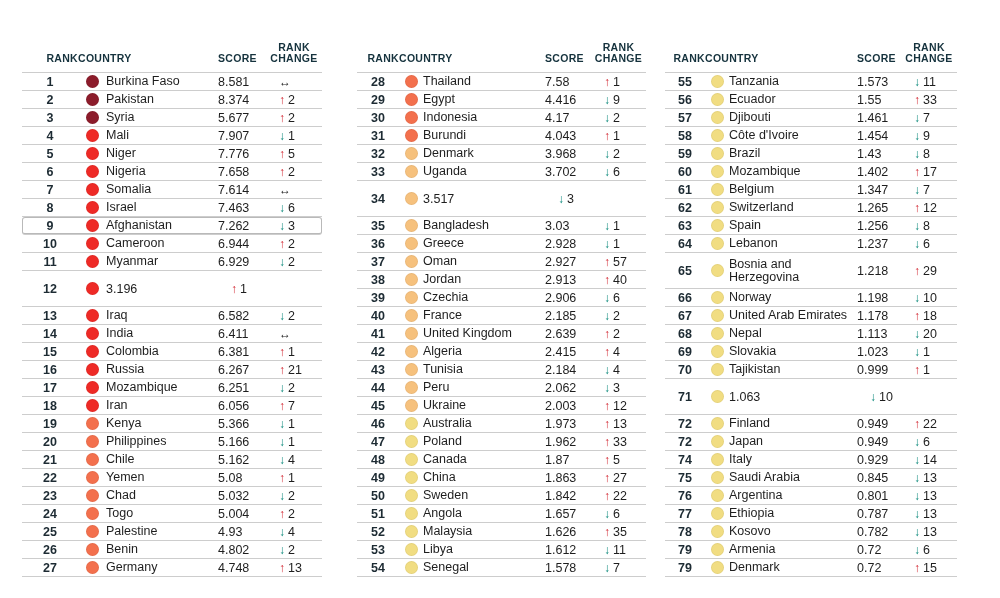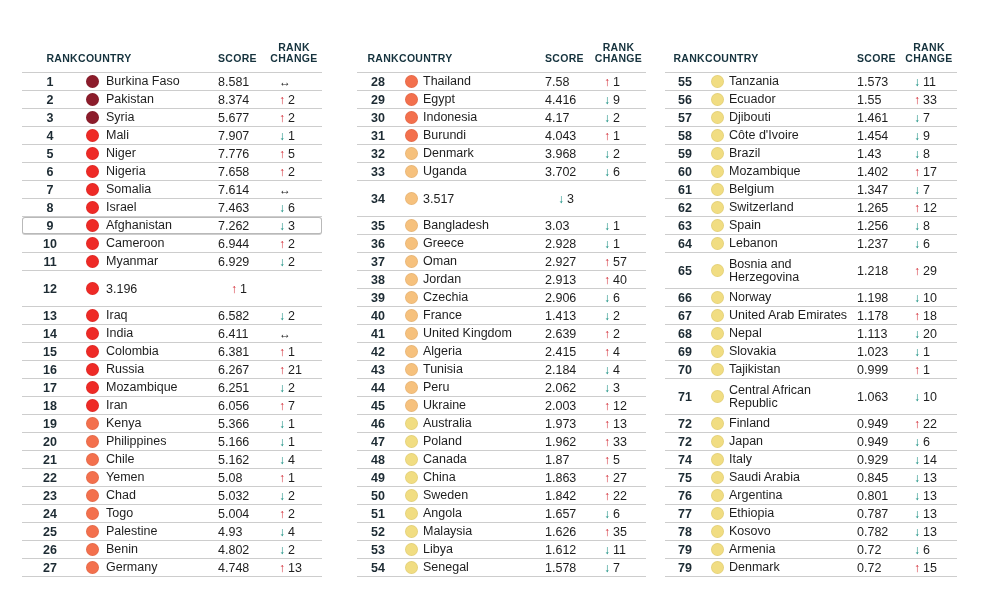--- a/index.html
+++ b/index.html
@@ -444,21 +444,21 @@
         <span class="score">2.906</span>
         <span class="change">
           <span class="arrow" style="color: rgb(14, 138, 124);">↓</span>
           <span class="chg-num">6</span>
         </span>
       </div>
       <div class="row">
         <span class="rank">40</span>
         <span class="dot" style="background: rgb(246, 193, 125);"></span>
         <span class="country">France</span>
-        <span class="score">1.413</span>
+        <span class="score">2.185</span>
         <span class="change">
           <span class="arrow" style="color: rgb(14, 138, 124);">↓</span>
           <span class="chg-num">2</span>
         </span>
       </div>
       <div class="row">
         <span class="rank">41</span>
         <span class="dot" style="background: rgb(246, 193, 125);"></span>
         <span class="country">United Kingdom</span>
         <span class="score">2.639</span>
@@ -767,24 +767,20 @@
         <span class="country">Tajikistan</span>
         <span class="score">0.999</span>
         <span class="change">
           <span class="arrow" style="color: rgb(210, 38, 49);">↑</span>
           <span class="chg-num">1</span>
         </span>
       </div>
       <div class="row double">
         <span class="rank">71</span>
         <span class="dot" style="background: rgb(241, 221, 130);"></span>
-        <span class="country">
-          <div>Central African</div>
-          <div>Republic</div>
-        </span>
         <span class="score">1.063</span>
         <span class="change">
           <span class="arrow" style="color: rgb(14, 138, 124);">↓</span>
           <span class="chg-num">10</span>
         </span>
       </div>
       <div class="row">
         <span class="rank">72</span>
         <span class="dot" style="background: rgb(241, 221, 130);"></span>
         <span class="country">Finland</span>

